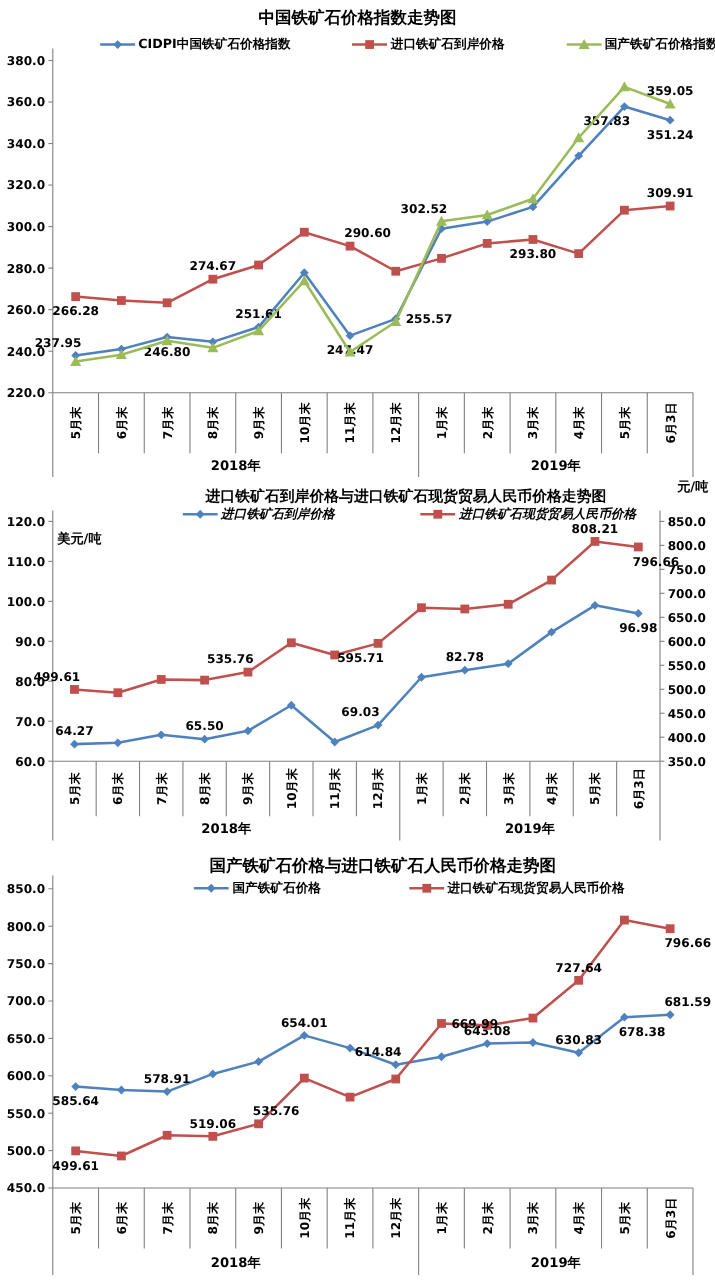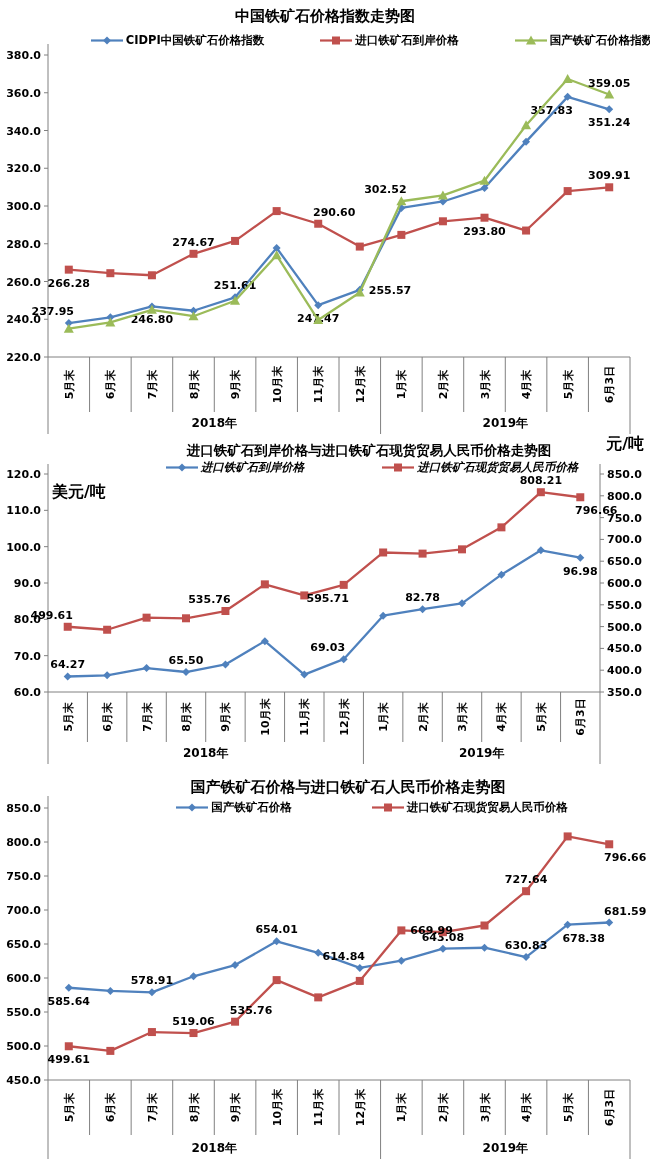--- a/index.html
+++ b/index.html
@@ -10,21 +10,21 @@
   #chart3{height:392px;}
   .chart-title{position:absolute;left:0;width:100%;text-align:center;font-weight:bold;color:#000;}
   #chart1 .chart-title{top:7px;font-size:15px;}
   #chart2 .chart-title{top:8px;font-size:13.5px;padding-left:44px;}
   #chart3 .chart-title{top:8px;font-size:15px;padding-left:23px;}
   .legend{position:absolute;left:0;width:100%;display:flex;justify-content:center;gap:56px;align-items:center;padding-left:47px;}
   #chart1 .legend{top:33px;}
   #chart2 .legend{top:26px;gap:78px;font-style:italic;}
   #chart3 .legend{top:30px;gap:80px;align-items:flex-end;}
   .legend-item{display:flex;align-items:center;gap:3px;font-size:11.5px;font-weight:bold;color:#000;white-space:nowrap;}
-  .axis-unit{position:absolute;font-size:16px;font-weight:bold;color:#000;}
+  .axis-unit{position:absolute;font-size:12px;font-weight:bold;color:#000;}
   #unit-left{top:20px;left:52px;margin-top:28px;}
   #unit-right{top:0px;right:6px;}
   svg.plot{position:absolute;left:0;top:0;}
   text{font-family:"DejaVu Sans",sans-serif;}
   .tick-label{font-size:11px;font-weight:600;fill:#000;}
   .cat-label{font-size:11px;font-weight:600;fill:#000;}
   .year-label{font-size:12px;font-weight:600;fill:#000;}
   .dlabel{font-size:11px;font-weight:600;fill:#000;}
 </style>
 </head>

